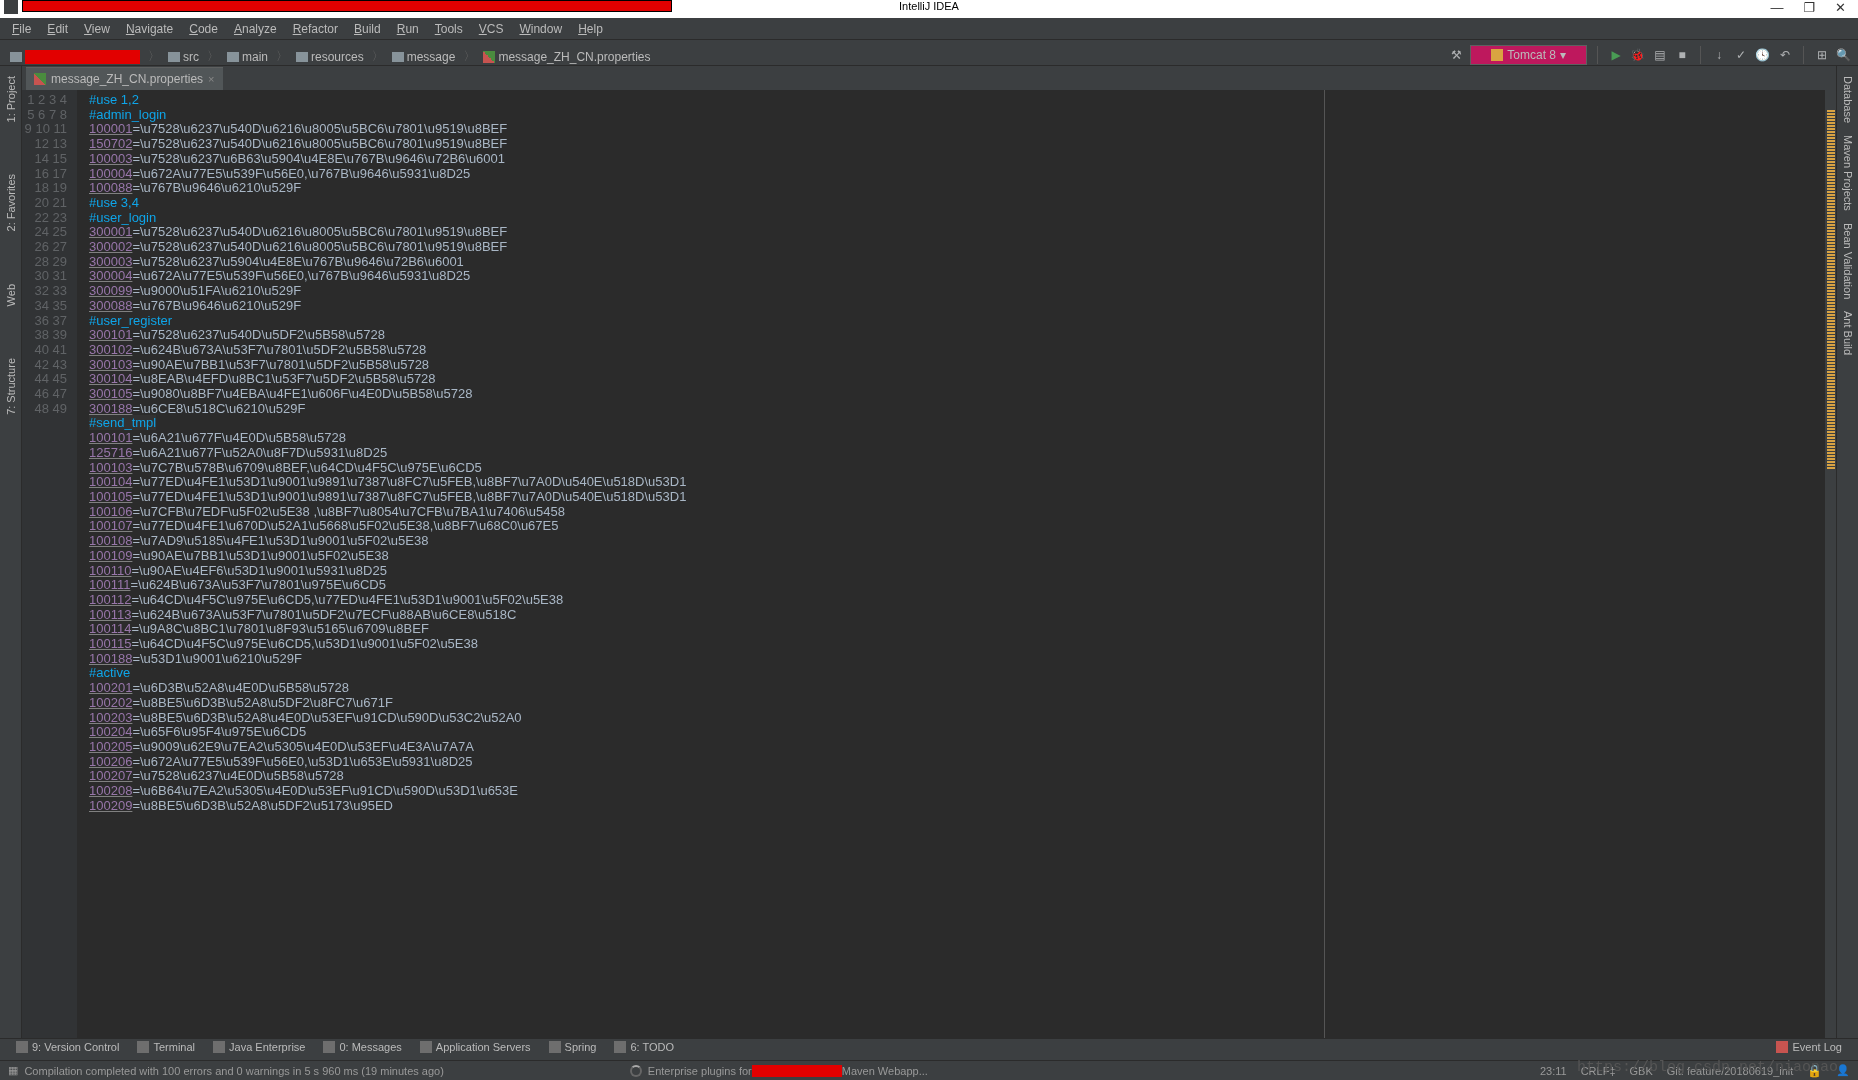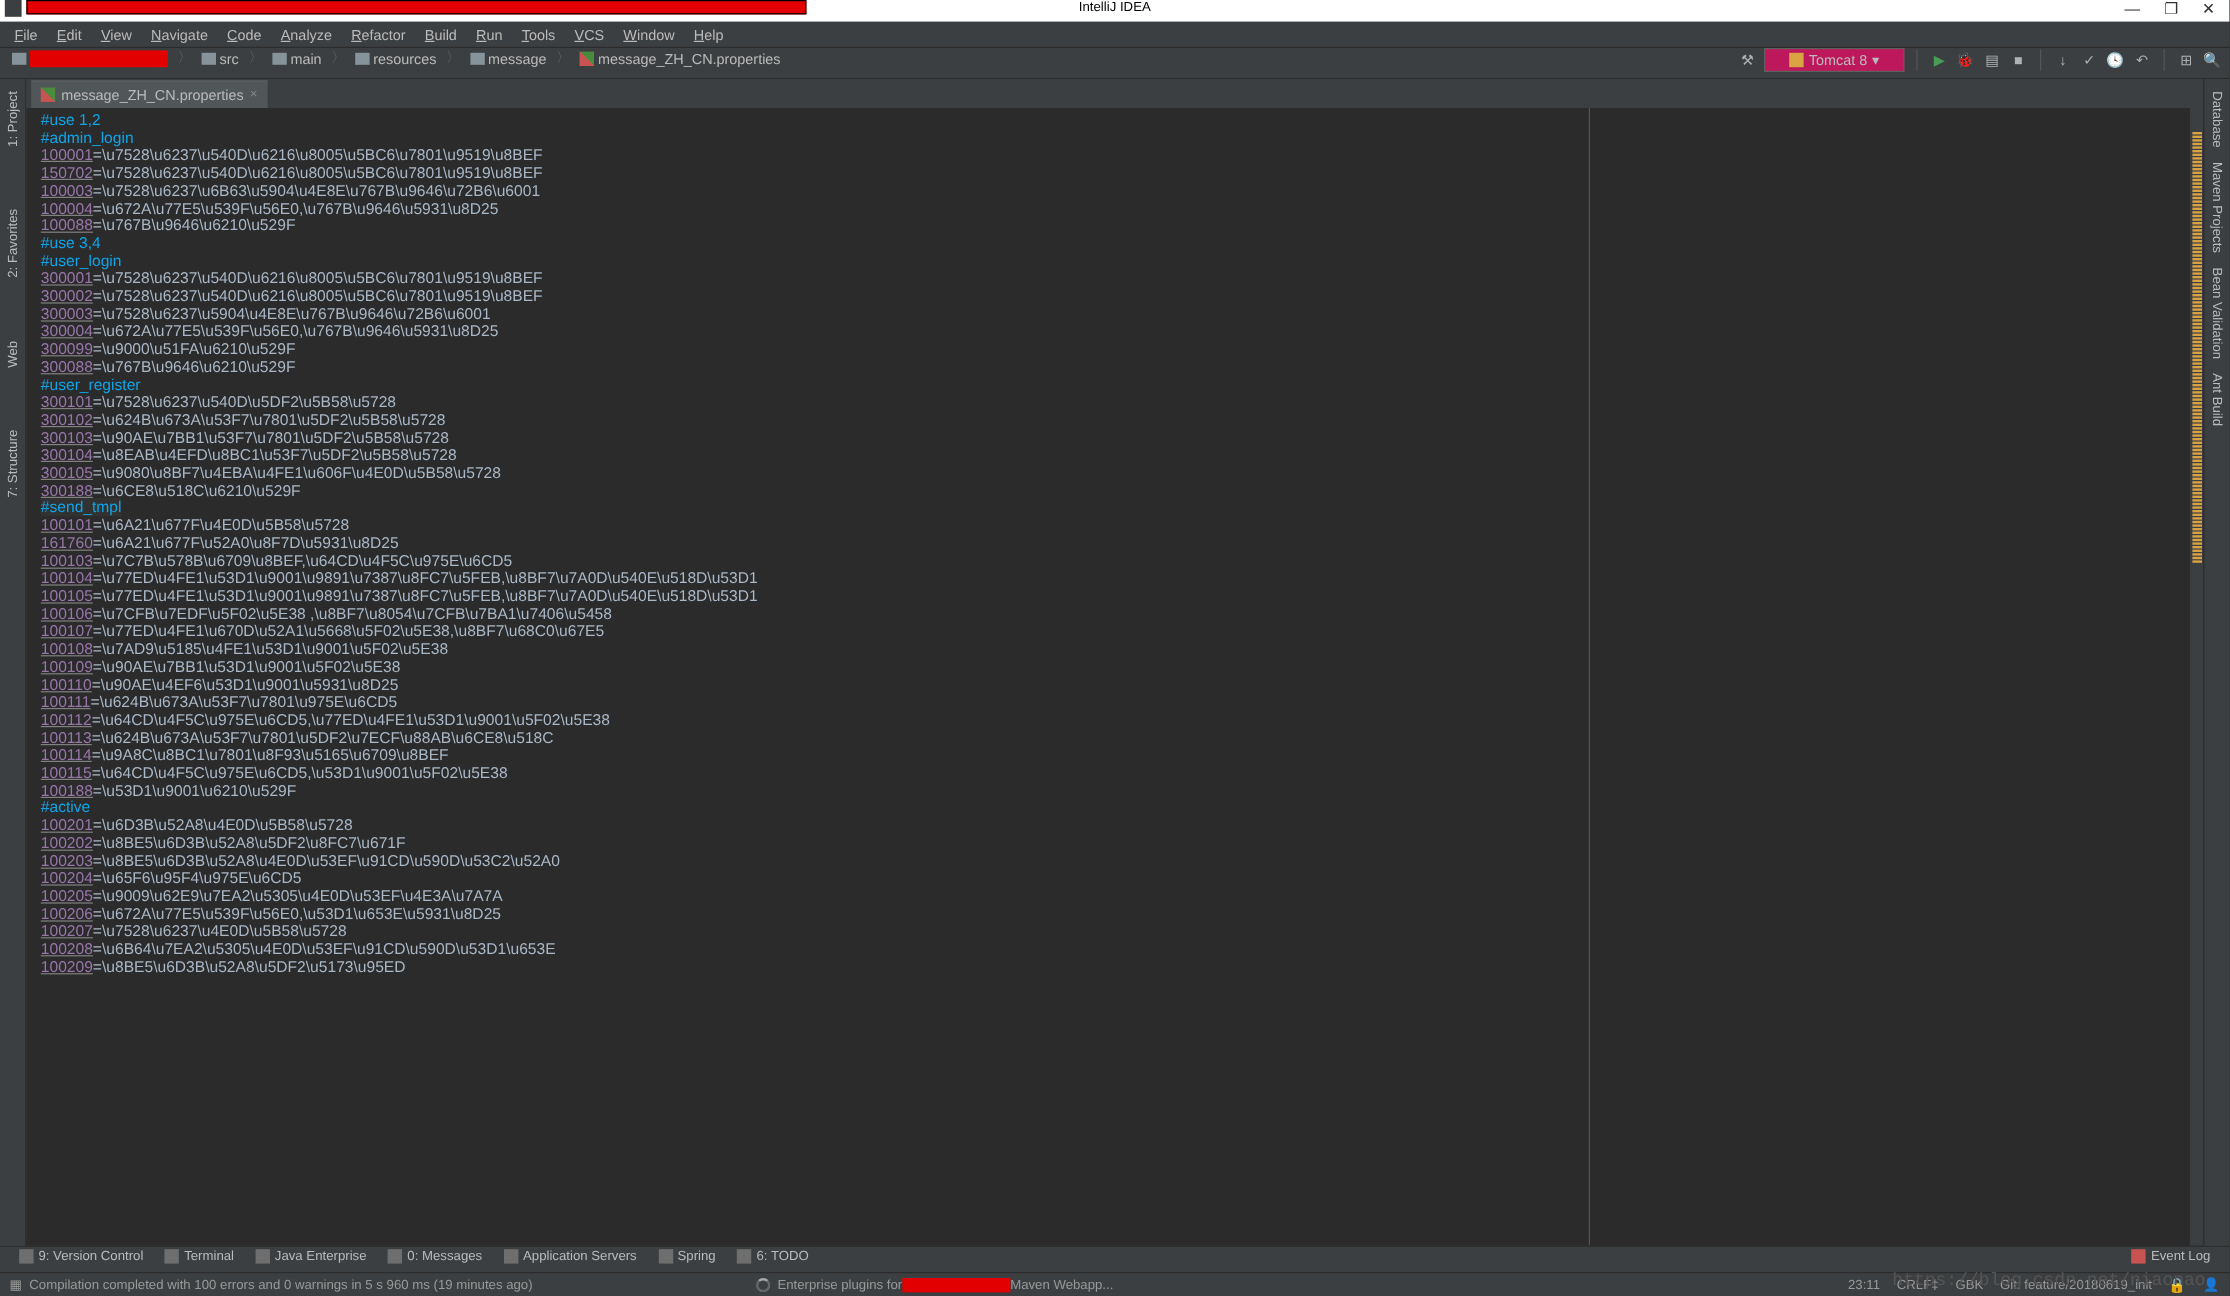--- a/index.html
+++ b/index.html
@@ -6,21 +6,21 @@
 body{background:#3c3f41;color:#bbb;overflow:hidden;width:1858px;height:1080px;font-size:12px}
 .title-bar{height:18px;background:#fff;display:flex;align-items:flex-start;position:relative}
 .title-bar .icon{width:14px;height:14px;background:#3c3f41;margin:0 4px}
 .title-redact{height:12px;background:#e20000;flex:0 0 650px;border:1px solid #000}
 .title-text{position:absolute;left:50%;transform:translateX(-50%);color:#000;font-size:11px}
 .win-controls{position:absolute;right:0;display:flex;gap:20px;padding:0 12px;color:#333;font-size:13px}
 .win-controls span{cursor:pointer}
 .menu-bar{height:22px;background:#3c3f41;display:flex;align-items:center;padding:0 6px;gap:4px;border-bottom:1px solid #2b2b2b}
 .menu-bar span{padding:2px 6px;cursor:pointer;font-size:12px}
 .menu-bar span u{text-decoration:underline}
-.toolbar{height:26px;background:#3c3f41;display:flex;align-items:flex-start;padding:0 6px;border-bottom:1px solid #2b2b2b}
+.toolbar{height:26px;background:#3c3f41;display:flex;align-items:flex-end;padding:0 6px;border-bottom:1px solid #2b2b2b}
 .breadcrumb{display:flex;align-items:center;gap:4px;flex:1}
 .bc-item{display:flex;align-items:center;gap:3px;padding:1px 4px;font-size:12px;color:#bbb}
 .bc-folder{width:12px;height:10px;background:#87939a}
 .bc-prop{width:12px;height:12px;background:linear-gradient(45deg,#c75450 50%,#4a8c3e 50%)}
 .bc-redact{width:115px;height:14px;background:#e20000}
 .toolbar-right{display:flex;align-items:center;gap:6px}
 .tb-icon{width:16px;height:16px;display:inline-flex;align-items:center;justify-content:center;cursor:pointer;color:#afb1b3}
 .tomcat-btn{background:#be185d;border:1px solid #5e6060;padding:2px 20px;display:flex;align-items:center;gap:4px;font-size:12px}
 .tomcat-btn .srv{width:12px;height:12px;background:#d9a441}
 .run-icon{color:#499c54}
@@ -136,20 +136,70 @@
     </div>
   <div class="editor-col">
     <div class="tabs">
       <div class="tab">
         <span class="prop-icon"></span>
         <span>message_ZH_CN.properties</span>
         <span class="close">×</span>
       </div>
     </div>
     <div class="editor">
+      <div class="gutter" id="gutter">1
+2
+3
+4
+5
+6
+7
+8
+9
+10
+11
+12
+13
+14
+15
+16
+17
+18
+19
+20
+21
+22
+23
+24
+25
+26
+27
+28
+29
+30
+31
+32
+33
+34
+35
+36
+37
+38
+39
+40
+41
+42
+43
+44
+45
+46
+47
+48
+49
+</div>
       <div class="code" id="code"><span class="comment">#use 1,2</span>
 <span class="comment">#admin_login</span>
 <span class="key">100001</span><span class="eq">=</span><span class="val">\u7528\u6237\u540D\u6216\u8005\u5BC6\u7801\u9519\u8BEF</span>
 <span class="key">150702</span><span class="eq">=</span><span class="val">\u7528\u6237\u540D\u6216\u8005\u5BC6\u7801\u9519\u8BEF</span>
 <span class="key">100003</span><span class="eq">=</span><span class="val">\u7528\u6237\u6B63\u5904\u4E8E\u767B\u9646\u72B6\u6001</span>
 <span class="key">100004</span><span class="eq">=</span><span class="val">\u672A\u77E5\u539F\u56E0,\u767B\u9646\u5931\u8D25</span>
 <span class="key">100088</span><span class="eq">=</span><span class="val">\u767B\u9646\u6210\u529F</span>
 <span class="comment">#use 3,4</span>
 <span class="comment">#user_login</span>
 <span class="key">300001</span><span class="eq">=</span><span class="val">\u7528\u6237\u540D\u6216\u8005\u5BC6\u7801\u9519\u8BEF</span>
@@ -160,21 +210,21 @@
 <span class="key">300088</span><span class="eq">=</span><span class="val">\u767B\u9646\u6210\u529F</span>
 <span class="comment">#user_register</span>
 <span class="key">300101</span><span class="eq">=</span><span class="val">\u7528\u6237\u540D\u5DF2\u5B58\u5728</span>
 <span class="key">300102</span><span class="eq">=</span><span class="val">\u624B\u673A\u53F7\u7801\u5DF2\u5B58\u5728</span>
 <span class="key">300103</span><span class="eq">=</span><span class="val">\u90AE\u7BB1\u53F7\u7801\u5DF2\u5B58\u5728</span>
 <span class="key">300104</span><span class="eq">=</span><span class="val">\u8EAB\u4EFD\u8BC1\u53F7\u5DF2\u5B58\u5728</span>
 <span class="key">300105</span><span class="eq">=</span><span class="val">\u9080\u8BF7\u4EBA\u4FE1\u606F\u4E0D\u5B58\u5728</span>
 <span class="key">300188</span><span class="eq">=</span><span class="val">\u6CE8\u518C\u6210\u529F</span>
 <span class="comment hl">#send_tmpl</span>
 <span class="key">100101</span><span class="eq">=</span><span class="val">\u6A21\u677F\u4E0D\u5B58\u5728</span>
-<span class="key">161760</span><span class="eq">=</span><span class="val">\u6A21\u677F\u52A0\u8F7D\u5931\u8D25</span>
+<span class="key">125716</span><span class="eq">=</span><span class="val">\u6A21\u677F\u52A0\u8F7D\u5931\u8D25</span>
 <span class="key">100103</span><span class="eq">=</span><span class="val">\u7C7B\u578B\u6709\u8BEF,\u64CD\u4F5C\u975E\u6CD5</span>
 <span class="key">100104</span><span class="eq">=</span><span class="val">\u77ED\u4FE1\u53D1\u9001\u9891\u7387\u8FC7\u5FEB,\u8BF7\u7A0D\u540E\u518D\u53D1</span>
 <span class="key">100105</span><span class="eq">=</span><span class="val">\u77ED\u4FE1\u53D1\u9001\u9891\u7387\u8FC7\u5FEB,\u8BF7\u7A0D\u540E\u518D\u53D1</span>
 <span class="key">100106</span><span class="eq">=</span><span class="val">\u7CFB\u7EDF\u5F02\u5E38 ,\u8BF7\u8054\u7CFB\u7BA1\u7406\u5458</span>
 <span class="key">100107</span><span class="eq">=</span><span class="val">\u77ED\u4FE1\u670D\u52A1\u5668\u5F02\u5E38,\u8BF7\u68C0\u67E5</span>
 <span class="key">100108</span><span class="eq">=</span><span class="val">\u7AD9\u5185\u4FE1\u53D1\u9001\u5F02\u5E38</span>
 <span class="key">100109</span><span class="eq">=</span><span class="val">\u90AE\u7BB1\u53D1\u9001\u5F02\u5E38</span>
 <span class="key">100110</span><span class="eq">=</span><span class="val">\u90AE\u4EF6\u53D1\u9001\u5931\u8D25</span>
 <span class="key">100111</span><span class="eq">=</span><span class="val">\u624B\u673A\u53F7\u7801\u975E\u6CD5</span>
 <span class="key">100112</span><span class="eq">=</span><span class="val">\u64CD\u4F5C\u975E\u6CD5,\u77ED\u4FE1\u53D1\u9001\u5F02\u5E38</span>

